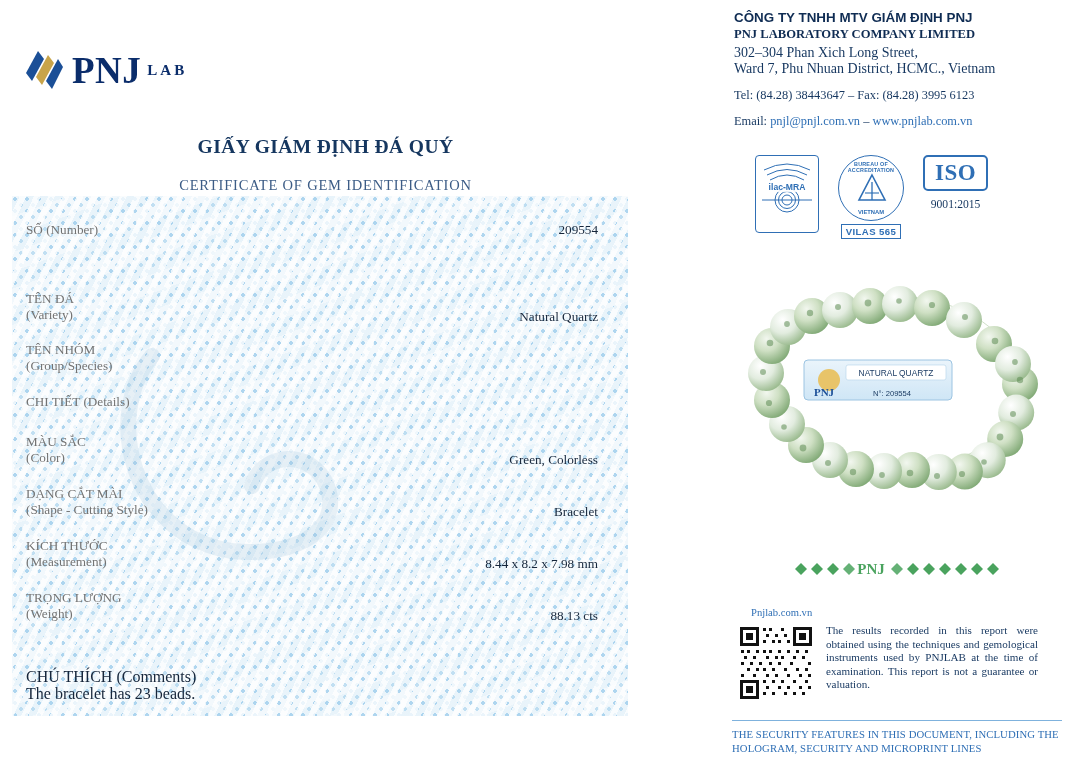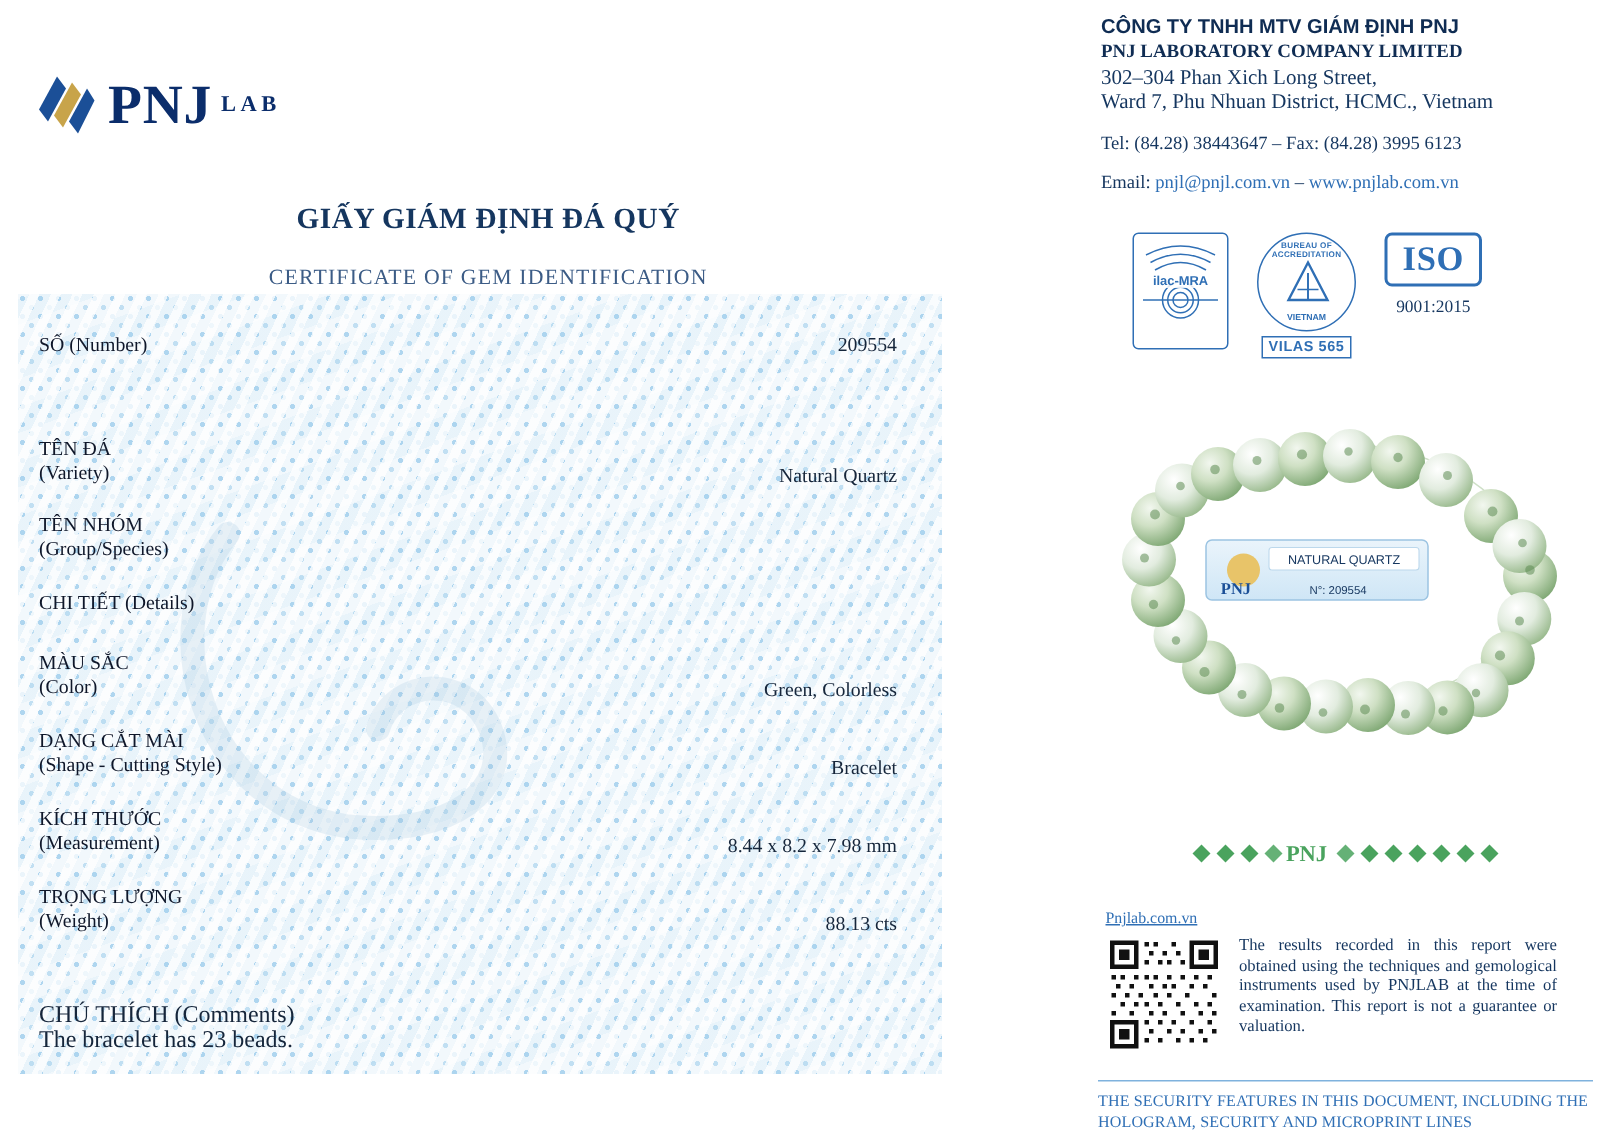--- a/index.html
+++ b/index.html
@@ -103,21 +103,21 @@
   }
   .drow {
     position: absolute;
     left: 0; width: 616px;
     display: flex;
     align-items: flex-start;
   }
   .dlabel {
     font-family: "Liberation Serif", serif;
     font-size: 13.2px;
-    color: #0f172a;
+    color: #737373;
     padding-left: 14px;
     line-height: 16px;
     white-space: pre-line;
   }
   .dvalue {
     position: absolute;
     right: 30px;
     font-family: "Liberation Serif", serif;
     font-size: 13.2px;
     color: #16263b;
@@ -262,25 +262,24 @@
   
   #green-band {
     position: absolute;
     left: 147px; top: 558px;
     width: 215px; height: 22px;
     display: flex; align-items: center; justify-content: center;
   }
 
   #site-link {
     position: absolute;
-    left: 97px; top: 607px;
+    left: 111px; top: 607px;
     font-family: "Liberation Serif", serif;
     font-size: 10.6px;
     color: #2f6fb5;
-    text-decoration: underline;
   }
 
   #qr-block {
     position: absolute;
     left: 97px; top: 624px;
     width: 78px; height: 78px;
   }
   #results-text {
     position: absolute;
     left: 186px; top: 624px;

